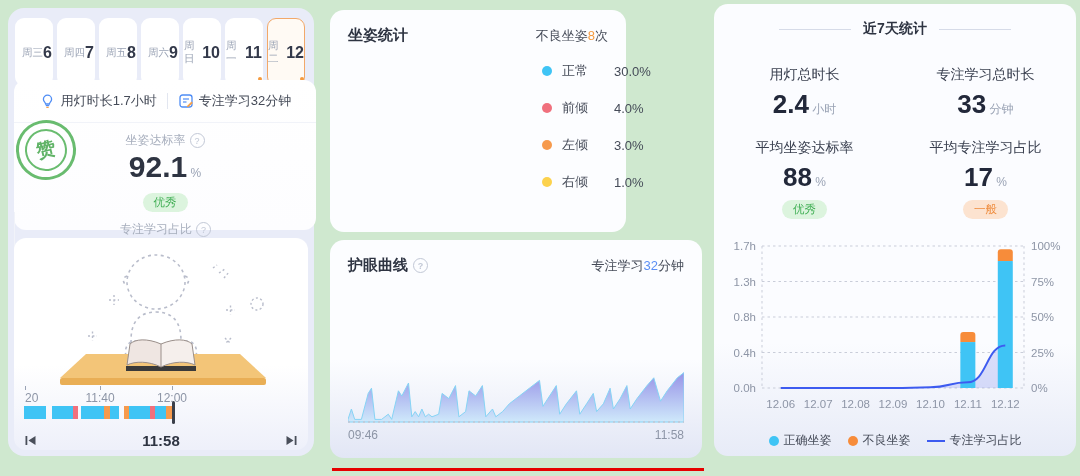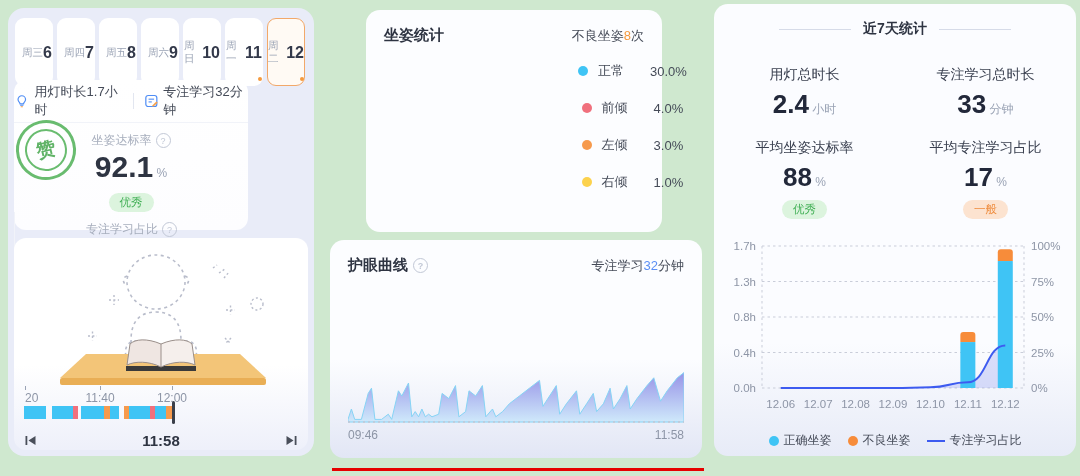--- a/index.html
+++ b/index.html
@@ -9,21 +9,21 @@
   
   .left{left:8px;top:8px;width:306px;height:448px;background:#e9ecf8;border-radius:16px;}
   .week-row{position:absolute;left:7px;top:10px;width:292px;display:flex;gap:4px;}
   .week-card{width:38px;height:68px;background:#fff;border-radius:9px;border:1.5px solid transparent;
     display:flex;flex-direction:row;align-items:center;justify-content:flex-end;position:relative;box-sizing:border-box;}
   .week-card.selected{border-color:#f2a869;background:#fffaf4;}
   .wlabel{font-size:10.5px;color:#9aa3b5;line-height:13px;}
   .wnum{font-size:16px;color:#33394a;font-weight:600;line-height:19px;}
   .wdot{position:absolute;bottom:4px;width:4px;height:4px;border-radius:50%;background:#f59a3e;}
   .card{position:absolute;background:#fff;border-radius:12px;}
-  .summary{left:6px;top:72px;width:234px;height:150px;background:linear-gradient(#ffffff,#fdfdff);}
+  .summary{left:6px;top:72px;width:302px;height:150px;background:linear-gradient(#ffffff,#fdfdff);}
   .sumrow{display:flex;align-items:center;justify-content:center;gap:10px;height:42px;border-bottom:1px solid #f1f3f9;}
   .sumitem{display:flex;align-items:center;gap:5px;font-size:13px;color:#454b58;}
   .vdiv{width:1px;height:16px;background:#e2e6f0;}
   .metrics{display:flex;flex-direction:column;}
   .metric{flex:1;display:flex;flex-direction:column;align-items:center;padding-top:9px;}
   .metric+.metric{border-left:1px solid #f1f3f9;}
   .mlabel{font-size:12px;color:#a7aebd;display:flex;align-items:center;gap:4px;}
   .help{display:inline-flex;width:13px;height:13px;border:1px solid #c2c8d6;border-radius:50%;
     color:#c2c8d6;font-size:9px;align-items:center;justify-content:center;}
   .mval{font-size:30px;font-weight:700;color:#2e3442;line-height:36px;}
@@ -40,33 +40,33 @@
   .tick-mark{position:absolute;top:0;width:1px;height:4px;background:#9aa3b5;}
   .tick-label{position:absolute;top:5px;font-size:12px;color:#8d95a6;transform:translateX(-50%);}
   .tick-label.first{transform:none;}
   .segbar{position:absolute;top:20px;left:0;width:274px;height:13px;}
   .seg{position:absolute;top:0;height:13px;}
   .cursor{position:absolute;top:-5px;width:2.5px;height:23px;background:#3a3f4a;border-radius:2px;}
   .controls{position:absolute;left:10px;right:10px;top:196px;display:flex;align-items:center;justify-content:space-between;}
   .ctime{font-size:15px;color:#2e3442;font-weight:600;position:absolute;left:50%;transform:translateX(-50%);top:-2px;}
   .skip{cursor:pointer;display:flex;}
   
-  .mid-a{left:330px;top:10px;width:296px;height:222px;background:#fcfdff;padding:0;margin-left:36px;}
+  .mid-a{left:330px;top:10px;width:296px;height:222px;background:#fcfdff;padding:0;}
   .mid-b{left:330px;top:240px;width:372px;height:218px;background:linear-gradient(#fcfdff 55%,#e2e6f5);}
   .chead{display:flex;justify-content:space-between;align-items:center;padding:16px 18px 0 18px;}
   .ctitle{font-size:15px;font-weight:700;color:#2e3442;display:flex;align-items:center;gap:5px;}
   .cmeta{font-size:13px;color:#454b58;}
   .hl-orange{color:#f59a3e;}
   .hl-blue{color:#5b8ff5;}
   .donut-wrap{position:absolute;left:22px;top:48px;width:148px;height:148px;}
   .donut-center{position:absolute;inset:0;display:flex;flex-direction:column;align-items:center;justify-content:center;}
   .dval{font-size:22px;font-weight:700;color:#2e3442;}
   .dunit{font-size:10px;color:#9aa3b5;font-weight:400;}
   .dlabel{font-size:13px;color:#454b58;margin-top:2px;}
-  .legend-col{position:absolute;left:212px;top:52px;display:flex;flex-direction:column;gap:19px;align-items:center;}
+  .legend-col{position:absolute;left:212px;top:52px;display:flex;flex-direction:column;gap:19px;}
   .lrow{display:flex;align-items:center;font-size:13px;color:#454b58;}
   .ldot{width:10px;height:10px;border-radius:50%;margin-right:10px;}
   .lname{width:52px;}
   .fatigue{position:absolute;left:18px;top:72px;right:18px;}
   .flabel{font-size:12px;color:#9aa3b5;padding-bottom:4px;}
   .dotline{border-bottom:2px dotted #d9dce8;}
   .eyechart{position:absolute;left:18px;top:118px;width:336px;height:72px;}
   .xlabels{position:absolute;left:18px;right:18px;top:188px;display:flex;justify-content:space-between;
     font-size:12px;color:#8d95a6;}
   .redline{position:absolute;left:332px;top:468px;width:372px;height:3px;background:#e60000;}

